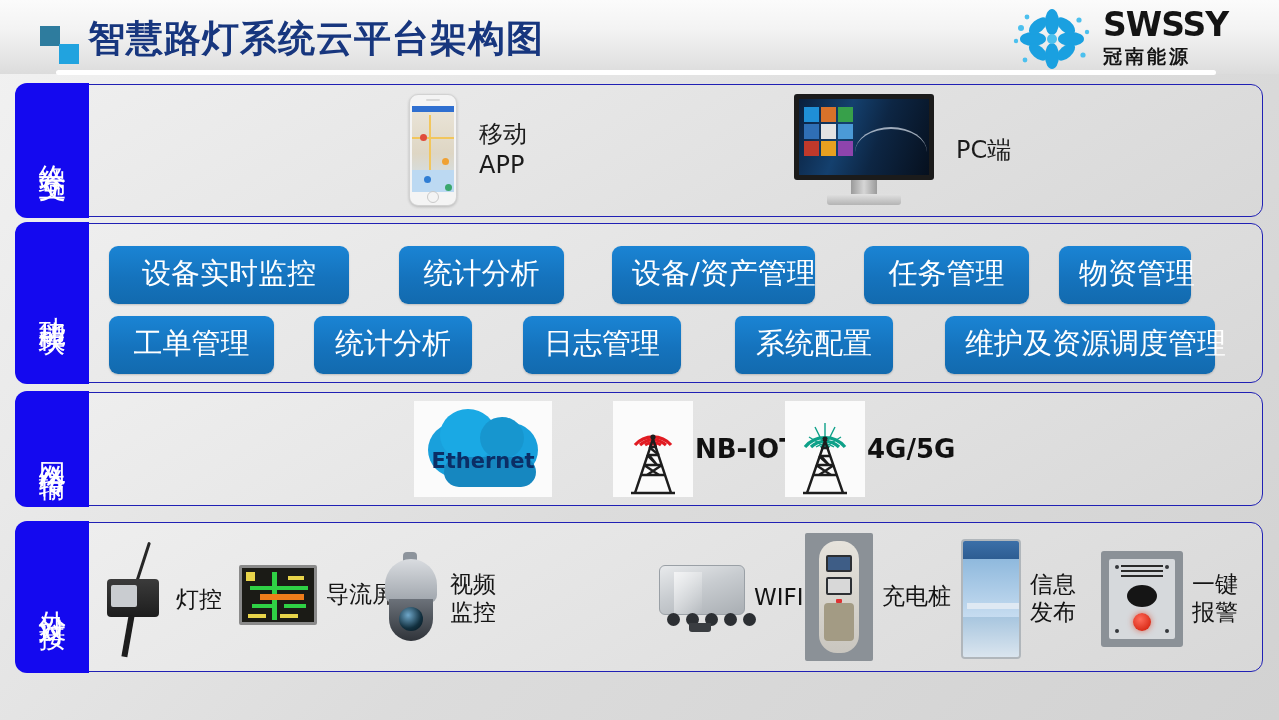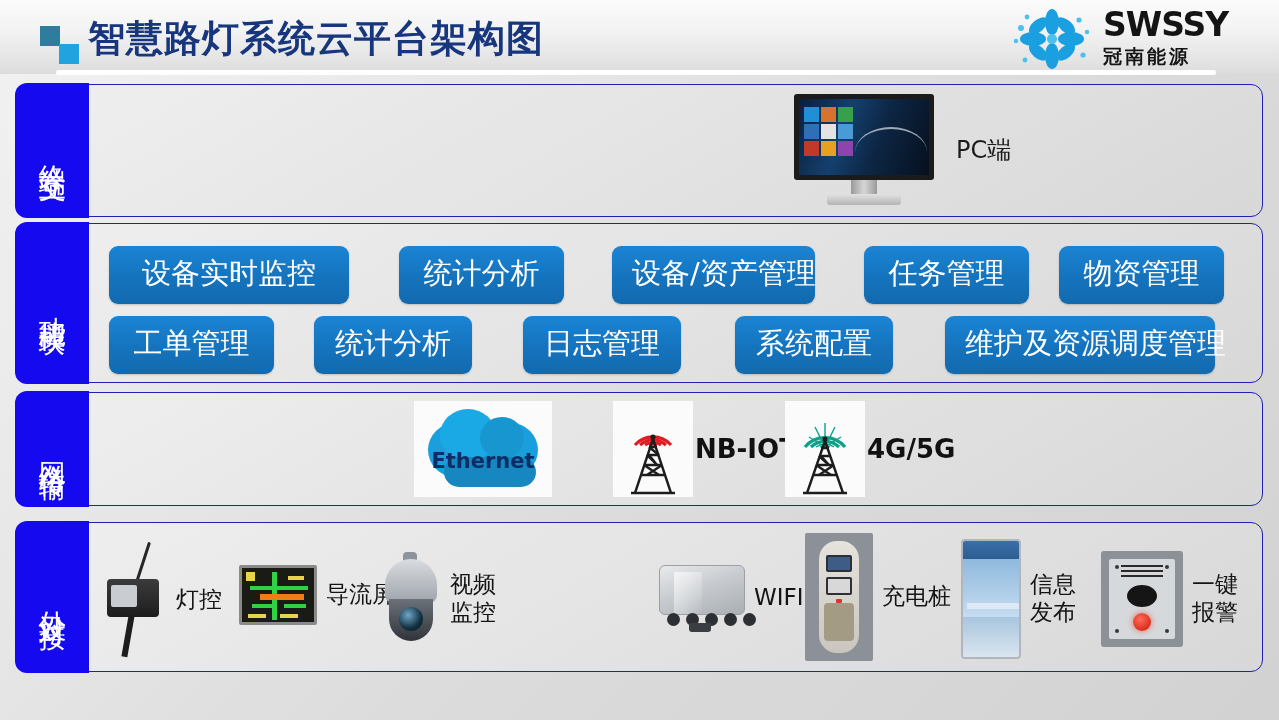--- a/index.html
+++ b/index.html
@@ -275,20 +275,37 @@
   </div>
   <div class="hdr-underline"></div>
 </div>
 
 <div class="panel" id="panel-terminal">
   <div class="tab">
     <span class="tab-label">终端交互</span>
   </div>
   <div class="panel-body">
 
+    <div class="term-item" style="left:318px; top:9px;">
+      <div class="phone">
+        <div class="ear"></div>
+        <div class="scr">
+          <div class="road1"></div>
+            <div class="road2"></div>
+            <div class="sea"></div>
+          <span class="pin" style="left:8px;top:28px;background:#e04b3a;"></span>
+          <span class="pin" style="left:30px;top:52px;background:#f0a132;"></span>
+          <span class="pin" style="left:12px;top:70px;background:#2e7dd4;"></span>
+          <span class="pin" style="left:33px;top:78px;background:#3aa76d;"></span>
+        </div>
+        <div class="home"></div>
+      </div>
+      <div class="term-label">移动
+APP</div>
+    </div>
 
     <div class="term-item" style="left:668px; top:9px;padding-left:35px;">
       <div class="monitor">
         <div class="bez">
             <div class="scr">
           <div class="tiles">
             <i style="background:#1f8fd6"></i>
                 <i style="background:#d9722a"></i>
                 <i style="background:#37a04a"></i>
             <i style="background:#2f6fb5"></i>
@@ -314,27 +331,27 @@
   <div class="tab">
     <span class="tab-label">功能模块</span>
   </div>
   <div class="panel-body">
     <div class="fn-rows">
       <div class="fn-row">
         <div class="fn-btn" style="width:240px;">设备实时监控</div>
         <div class="fn-btn" style="width:165px;margin-left:50px;">统计分析</div>
         <div class="fn-btn" style="width:203px;margin-left:48px;">设备/资产管理</div>
         <div class="fn-btn" style="width:165px;margin-left:49px;">任务管理</div>
-        <div class="fn-btn" style="width:165px;margin-left:30px;">物资管理</div>
+        <div class="fn-btn" style="width:132px;margin-left:30px;">物资管理</div>
       </div>
       <div class="fn-row">
         <div class="fn-btn" style="width:165px;">工单管理</div>
         <div class="fn-btn" style="width:158px;margin-left:40px;">统计分析</div>
         <div class="fn-btn" style="width:158px;margin-left:51px;">日志管理</div>
-        <div class="fn-btn" style="width:158px;margin-left:54px;">系统配置</div>
+        <div class="fn-btn" style="width:158px;margin-left:54px;border-radius:7px;">系统配置</div>
         <div class="fn-btn" style="width:270px;margin-left:52px;">维护及资源调度管理</div>
       </div>
     </div>
   </div>
 </div>
 
 <div class="panel" id="panel-network">
   <div class="tab">
     <span class="tab-label">网络传输</span>
   </div>

